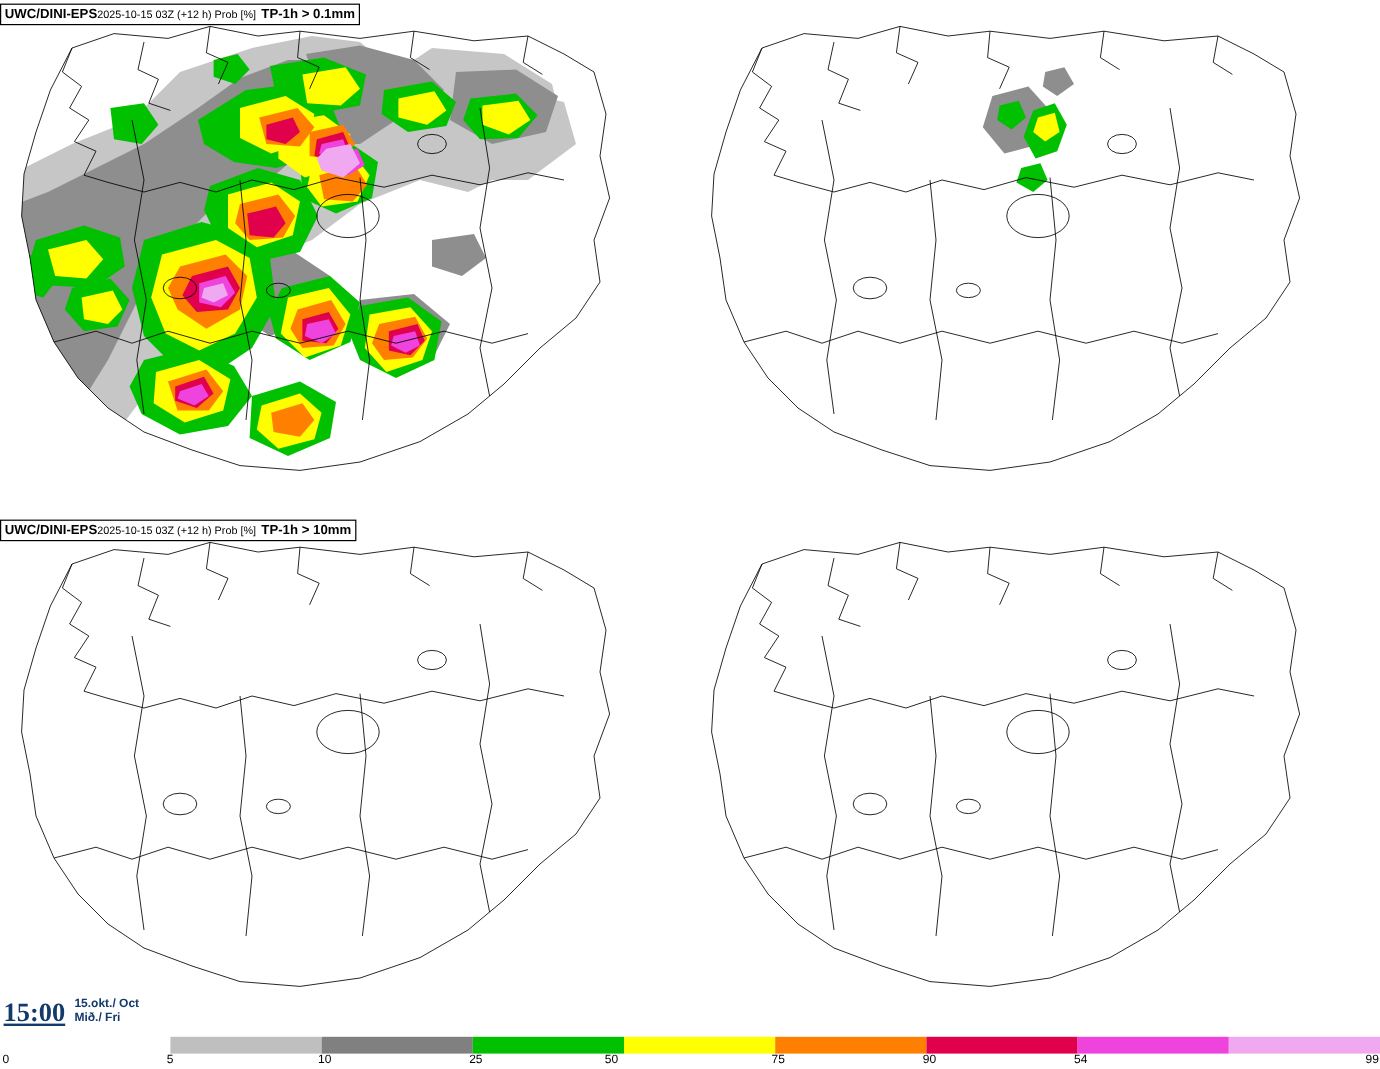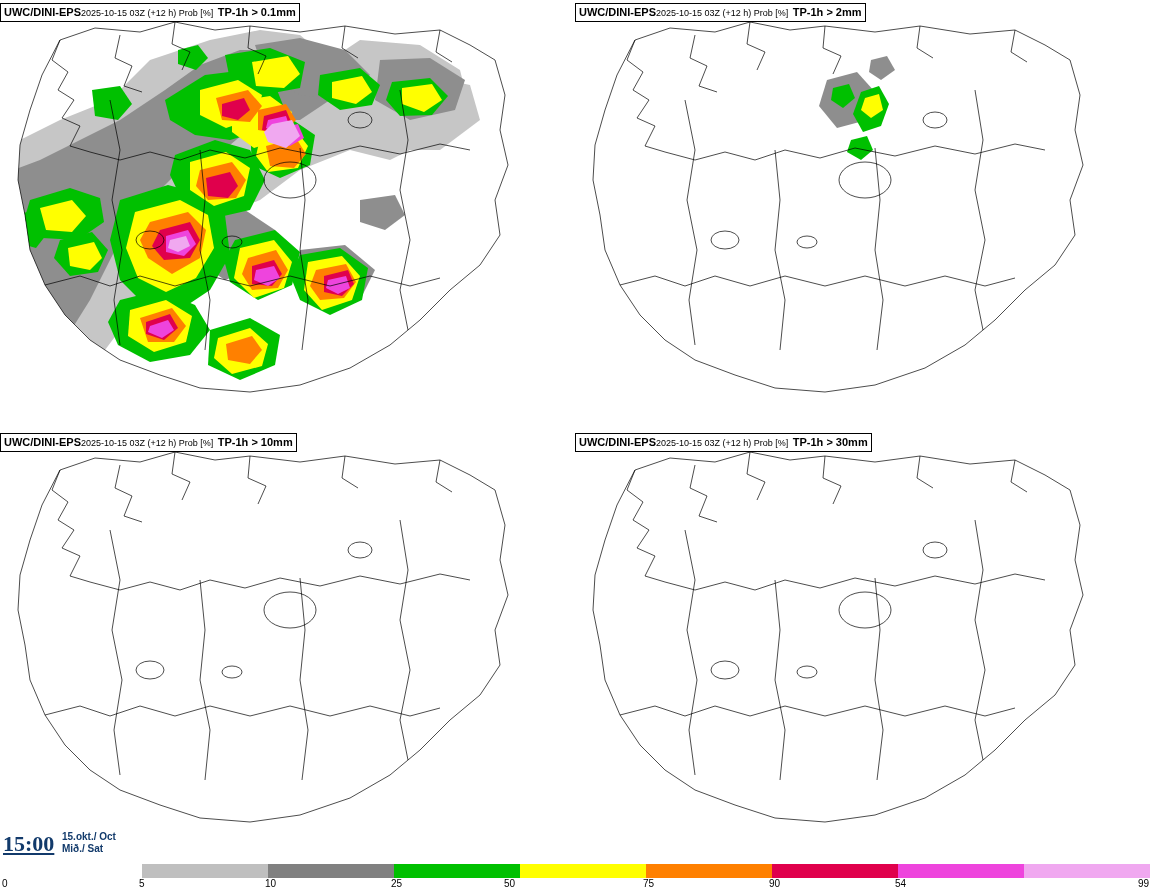--- a/index.html
+++ b/index.html
@@ -200,23 +200,20 @@
           <path d="M300,148 L305,200 L300,250 L308,300 L302,350"></path>
           <path d="M110,100 L120,150 L112,200 L122,250 L114,300 L120,345"></path>
           <path d="M400,90 L408,140 L400,190 L410,240 L400,290 L408,330"></path>
           <ellipse cx="290" cy="180" rx="26" ry="18"></ellipse>
           <ellipse cx="150" cy="240" rx="14" ry="9"></ellipse>
           <ellipse cx="360" cy="120" rx="12" ry="8"></ellipse>
           <ellipse cx="232" cy="242" rx="10" ry="6"></ellipse>
         </g>
       </svg>
     </div>
-    <div class="title">
-      <span class="t-model">UWC/DINI-EPS</span><span class="t-run">2025-10-15 03Z (+12 h) Prob [%]</span> <span class="t-thr">TP-1h &gt; 2mm</span>
-    </div>
   </div>
 
   <div class="panel p2">
     <div class="map">
       <svg width="575" height="430" viewBox="0 0 575 430" xmlns="http://www.w3.org/2000/svg">
         <g fill="none" stroke="#000000" stroke-width="0.7">
           <path d="M60,40 L95,28 L140,32 L175,22 L215,30 L250,26 L300,32 L345,26 L395,34 L440,30 L470,45 L495,60 L505,95 L500,130 L508,165 L495,200 L500,235 L480,265 L450,290 L420,320 L390,345 L350,368 L300,385 L250,392 L200,388 L160,375 L120,360 L90,340 L65,315 L45,285 L30,250 L25,215 L18,180 L20,145 L30,110 L42,75 Z"></path>
           <path d="M60,40 L52,60 L68,72 L58,90 L74,100 L62,118 L80,126 L70,146 L90,152"></path>
           <path d="M120,35 L115,58 L132,66 L124,86 L142,92"></path>
           <path d="M175,22 L172,44 L190,52 L182,70"></path>
@@ -257,31 +254,28 @@
           <path d="M200,150 L205,200 L200,250 L210,300 L205,350"></path>
           <path d="M300,148 L305,200 L300,250 L308,300 L302,350"></path>
           <path d="M110,100 L120,150 L112,200 L122,250 L114,300 L120,345"></path>
           <path d="M400,90 L408,140 L400,190 L410,240 L400,290 L408,330"></path>
           <ellipse cx="290" cy="180" rx="26" ry="18"></ellipse>
           <ellipse cx="150" cy="240" rx="14" ry="9"></ellipse>
           <ellipse cx="360" cy="120" rx="12" ry="8"></ellipse>
           <ellipse cx="232" cy="242" rx="10" ry="6"></ellipse>
         </g>
       </svg>
-    </div>
-    <div class="title">
-      <span class="t-model">UWC/DINI-EPS</span><span class="t-run">2025-10-15 03Z (+12 h) Prob [%]</span> <span class="t-thr">TP-1h &gt; 30mm</span>
     </div>
   </div>
 </div>
 
 <div class="bottombar"></div>
 <div class="time-big">15:00</div>
 <div class="time-d1">15.okt./ Oct</div>
-<div class="time-d2">Mið./ Sat</div>
+<div class="time-d2">Mið./ Fri</div>
 
 <div class="legend-zero">0</div>
 
 <div class="cbar" id="colorbar">
     <div class="seg" style="background: rgb(191, 191, 191); width: 12.5%;"></div>
     <div class="seg" style="background: rgb(128, 128, 128); width: 12.5%;"></div>
     <div class="seg" style="background: rgb(0, 192, 0); width: 12.5%;"></div>
     <div class="seg" style="background: rgb(255, 255, 0); width: 12.5%;"></div>
     <div class="seg" style="background: rgb(255, 128, 0); width: 12.5%;"></div>
     <div class="seg" style="background: rgb(224, 0, 76); width: 12.5%;"></div>

